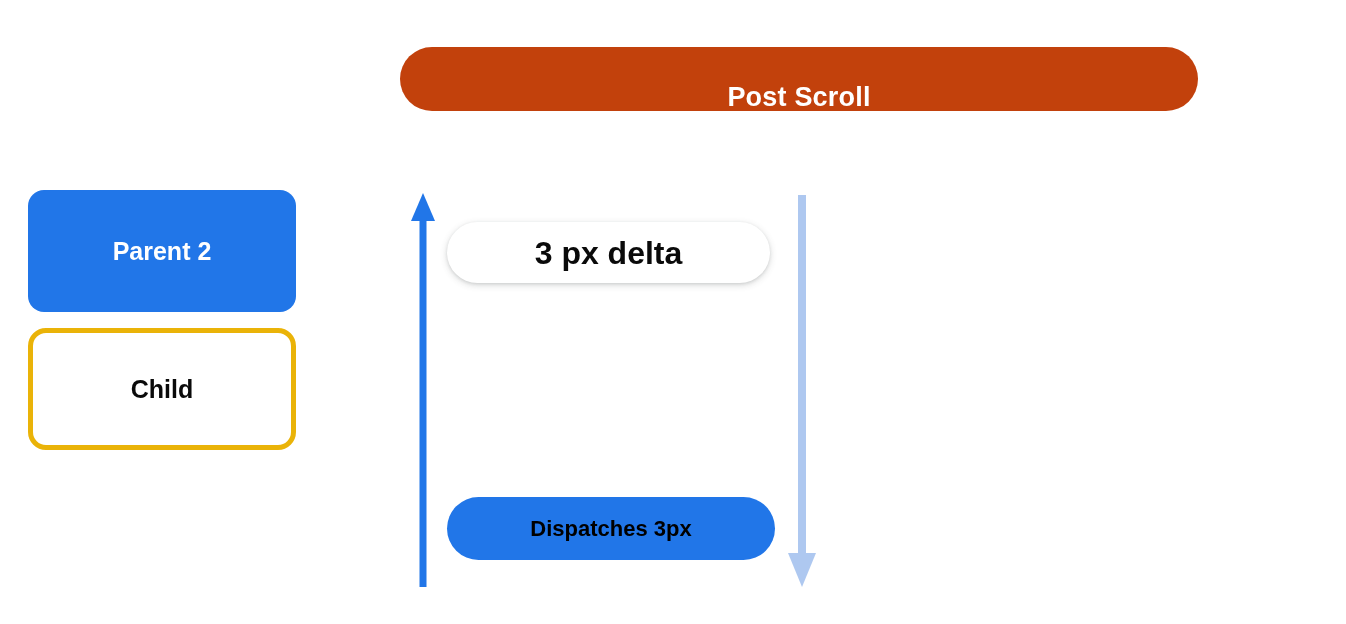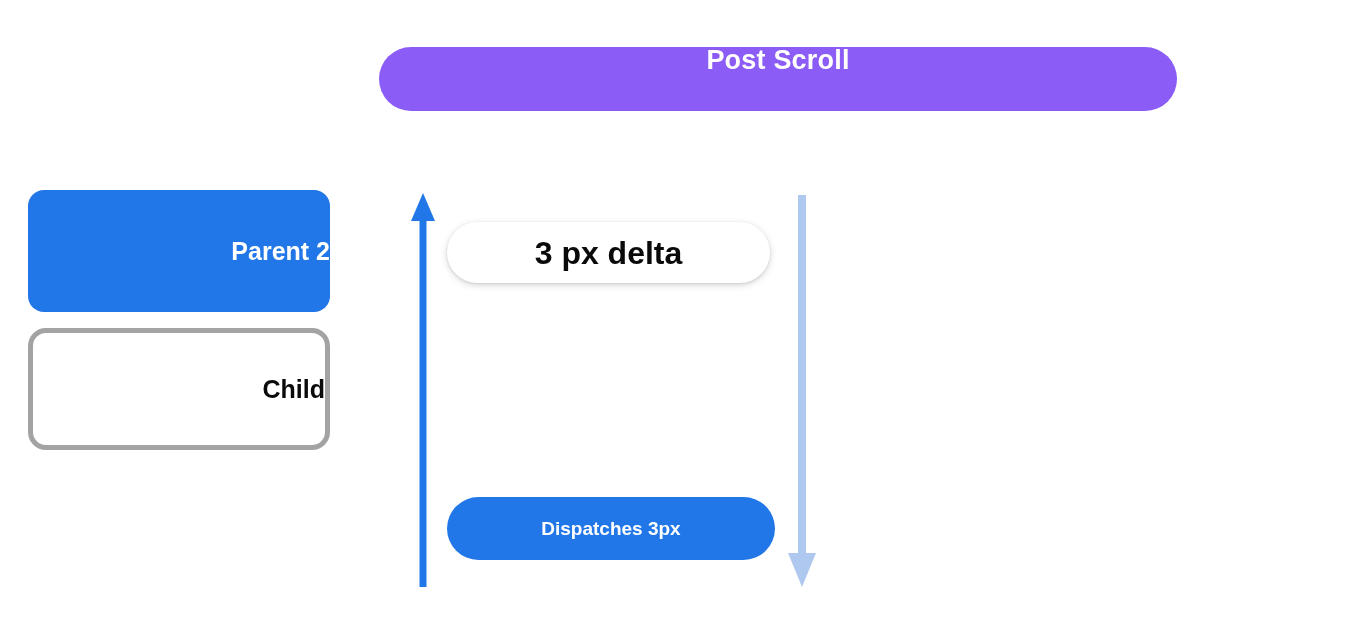--- a/index.html
+++ b/index.html
@@ -14,67 +14,67 @@
     position: relative;
     width: 1346px;
     height: 624px;
     background: #ffffff;
     overflow: hidden;
   }
 
   
   .banner {
     position: absolute;
-    left: 379px;
+    left: 400px;
     top: 47px;
     width: 798px;
     height: 64px;
-    background: #8b5cf6;
+    background: #c2410c;
     border-radius: 32px;
     display: flex;
-    align-items: flex-start;
+    align-items: flex-end;
     justify-content: center;
   }
   .banner-label {
     color: #ffffff;
     font-size: 27px;
     font-weight: bold;
     letter-spacing: 0.2px;
     line-height: 1;
   }
 
   
   .stack {
     position: absolute;
     left: 28px;
     top: 190px;
     width: 254px;
   }
   .node {
-    width: 302px;
+    width: 268px;
     height: 122px;
     border-radius: 16px;
     display: flex;
     align-items: center;
-    justify-content: flex-end;
+    justify-content: center;
     box-sizing: border-box;
     margin-bottom: 16px;
   }
   .node-filled {
     background: #2176e8;
   }
   .node-filled .node-label {
     color: #ffffff;
     font-size: 25px;
     font-weight: bold;
     line-height: 1;
   }
   .node-outlined {
     background: #ffffff;
-    border: 5px solid #a3a3a3;
+    border: 5px solid #eab308;
     border-radius: 18px;
     margin-bottom: 4px;
   }
   .node-outlined .node-label {
     color: #0a0a0a;
     font-size: 25px;
     font-weight: bold;
     line-height: 1;
   }
 
@@ -121,22 +121,22 @@
   }
   .pill-dispatch {
     left: 447px;
     top: 497px;
     width: 328px;
     height: 63px;
     background: #2176e8;
     border-radius: 32px;
   }
   .pill-dispatch .pill-label {
-    color: #ffffff;
-    font-size: 19px;
+    color: #000000;
+    font-size: 22px;
     font-weight: bold;
     line-height: 1;
   }
 </style>
 </head>
 <body>
 
 <div id="stage">
 
   <div class="banner">

